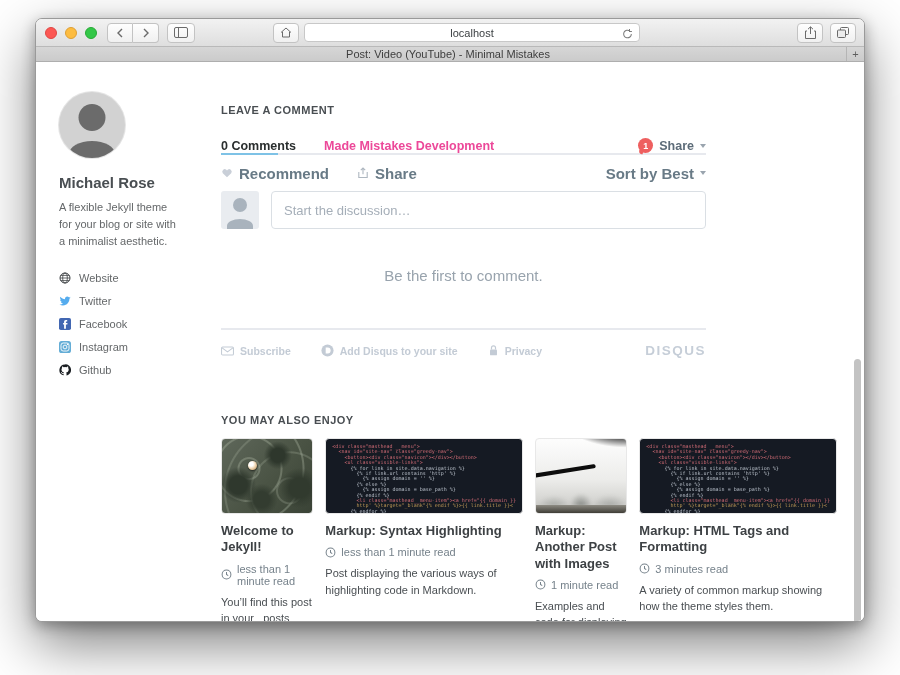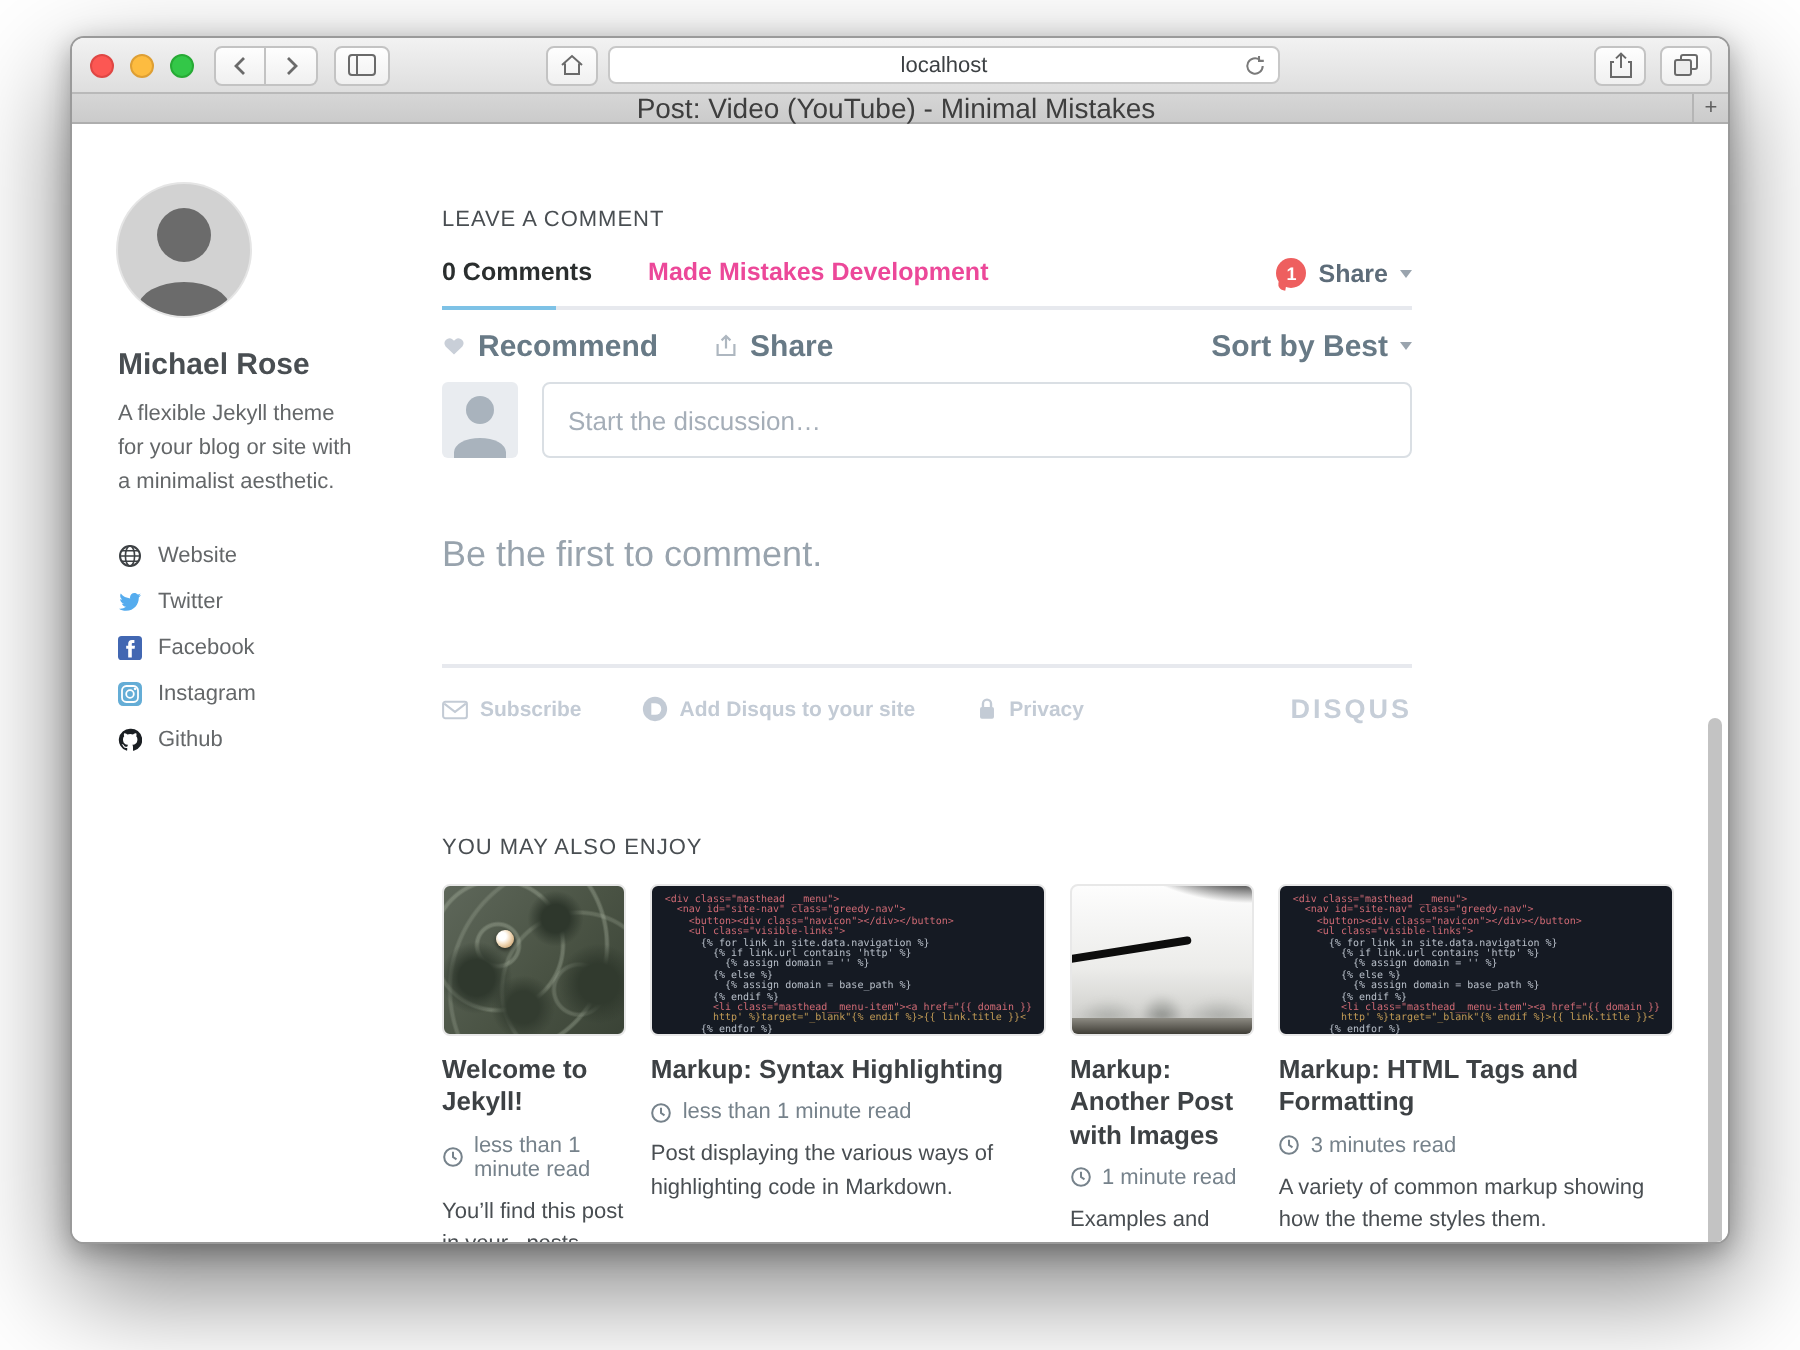--- a/index.html
+++ b/index.html
@@ -33,21 +33,21 @@
     display:flex; align-items:center; justify-content:center; }
   .urltext { font-size:11px; color:#3c4043; }
   .reload { position:absolute; right:6px; top:2px; color:#7a7a7a; }
   .sharebtn { position:absolute; right:41px; width:26px; }
   .tabsbtn  { position:absolute; right:8px;  width:26px; }
 
   
   .tabbar { height:15px; background:linear-gradient(#d6d6d6,#cbcbcb); border-bottom:1px solid #aeaeae;
     display:flex; align-items:stretch; }
   .tab { flex:1; display:flex; align-items:center; justify-content:center; }
-  .tab span { font-size:14px; color:#3e3e3e;margin-left:14px; }
+  .tab span { font-size:11px; color:#3e3e3e;margin-left:14px; }
   .newtab { width:18px; border-left:1px solid #b5b5b5; color:#5e5e5e; font-size:11px;
     display:flex; align-items:center; justify-content:center; }
 
   
   .viewport { position:relative; height:560px; background:#fff; }
   .scrollthumb { position:absolute; right:3px; top:297px; width:7px; height:266px;
     background:#c3c3c3; border-radius:4px; }
 
   
   .author { position:absolute; left:23px; top:30px; width:140px; }
@@ -60,25 +60,25 @@
   .author-name { margin-top:16px; font-size:15px; font-weight:700; color:#494e52; }
   .author-bio { margin-top:8px; font-size:11px; line-height:1.55; color:#646769; width:118px; }
   .author-links { list-style:none; margin-top:22px;text-align:right; }
   .author-links li { display:flex; align-items:center; margin-bottom:11px; }
   .slink-icon { width:12px; height:12px; margin-right:8px; display:inline-flex; }
   .slink-icon svg { width:12px; height:12px; }
   .slink-label { font-size:11px; color:#646769; }
 
   
   .main { position:absolute; left:185px; top:0; width:616px; }
-  .section-heading { font-size:11px; font-weight:400; letter-spacing:.5px; color:#494e52; }
+  .section-heading { font-size:11px; font-weight:700; letter-spacing:.5px; color:#494e52; }
   .leave-heading { margin-top:42px; }
 
   .dq { width:485px; }
-  .dq-tabs { display:flex; align-items:flex-start; height:26px; margin-top:13px;
+  .dq-tabs { display:flex; align-items:flex-end; height:26px; margin-top:13px;
     border-bottom:2px solid #e7e9ee; position:relative; }
   .dq-underline { position:absolute; left:0; bottom:-2px; width:57px; height:2px; background:#7ec2e6; }
   .dq-count { font-size:12.5px; font-weight:700; color:#2a2e2e; margin-right:28px; }
   .dq-community { font-size:12.5px; font-weight:700; color:#ec4899; }
   .dq-login { margin-left:auto; display:flex; align-items:center; gap:6px;
     font-size:12.5px; font-weight:700; color:#5d6c79; }
   .badge { width:15px; height:15px; border-radius:50%; background:#ee5f5f; color:#fff;
     font-size:9px; font-weight:700; display:flex; align-items:center; justify-content:center; position:relative; }
   .badge::after { content:""; position:absolute; left:1px; bottom:-1px; width:4px; height:4px;
     background:#ee5f5f; border-radius:0 0 0 3px; transform:rotate(10deg); }
@@ -97,21 +97,21 @@
   .c-avatar { width:38px; height:38px; border-radius:3px; background:#e9ecf0; margin-right:12px;
     position:relative; overflow:hidden; flex:none; }
   .c-avatar .head { position:absolute; left:50%; top:7px; transform:translateX(-50%);
     width:14px; height:14px; border-radius:50%; background:#a9b3bd; }
   .c-avatar .shoulders { position:absolute; left:50%; bottom:-4px; transform:translateX(-50%);
     width:26px; height:14px; border-radius:50% 50% 0 0; background:#a9b3bd; }
   .c-input { flex:1; height:38px; border:1px solid #dadfe4; border-radius:4px; padding:16px 12px;
     font-size:13px; color:#2a2e2e; font-family:inherit; outline:none; }
   .c-input::placeholder { color:#a5aeb8; }
 
-  .dq-empty { margin-top:38px; font-size:18px; color:#98a3ad; }
+  .dq-empty { margin-top:38px; text-align:center; font-size:15px; color:#98a3ad; }
 
   .dq-footer { margin-top:44px; border-top:2px solid #e7e9ee; padding-top:13px;
     display:flex; align-items:center; color:#c3cbd5; }
   .dq-flink { display:flex; align-items:center; gap:6px; font-size:10.5px; font-weight:700; }
   .dq-flink + .dq-flink { margin-left:30px; }
   .dq-flink svg { display:block; }
   .dq-logo { margin-left:auto; font-size:13.5px; font-weight:700; letter-spacing:1.5px; color:#c6ced8; }
 
   
   .related { margin-top:56px; }

